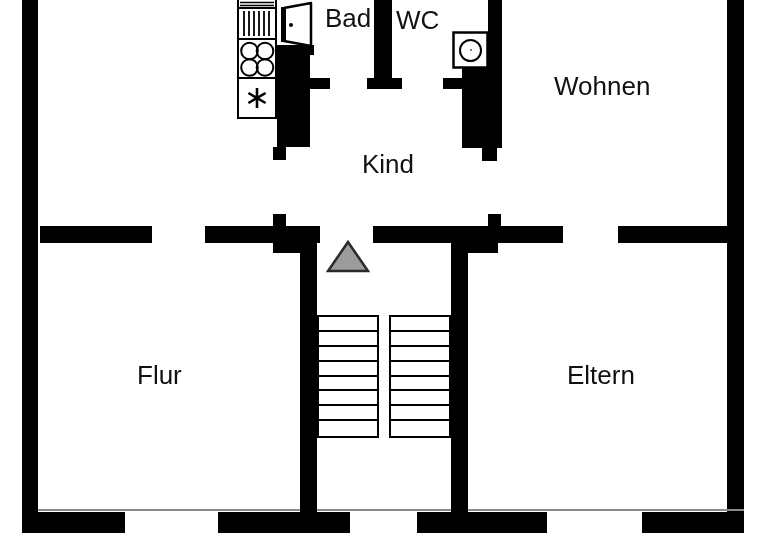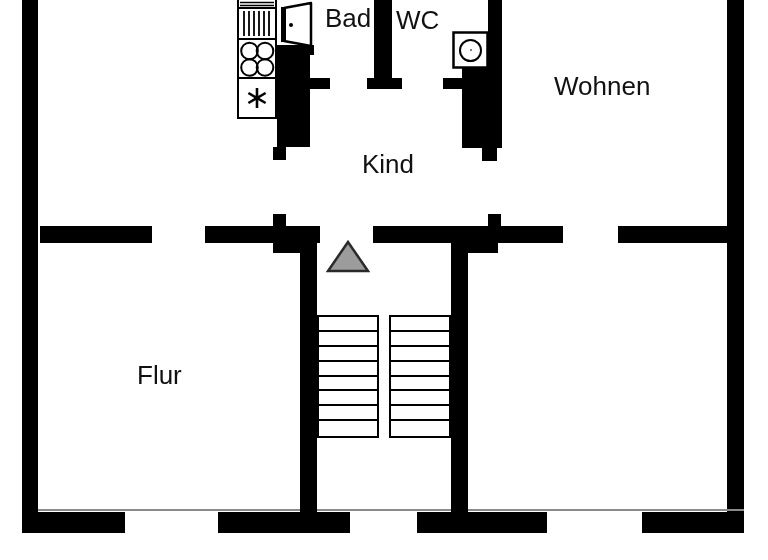--- a/index.html
+++ b/index.html
@@ -130,14 +130,15 @@
       <div class="tread"></div>
       <div class="tread"></div>
     </div>
   </div>
 
   <div class="label" style="left:325px;top:4px">Bad</div>
   <div class="label" style="left:396px;top:6px">WC</div>
   <div class="label" style="left:554px;top:72px">Wohnen</div>
   <div class="label" style="left:362px;top:150px">Kind</div>
   <div class="label" style="left:137px;top:361px">Flur</div>
+  <div class="label" style="left:567px;top:361px">Eltern</div>
 
 </div>
 
 </body></html>

